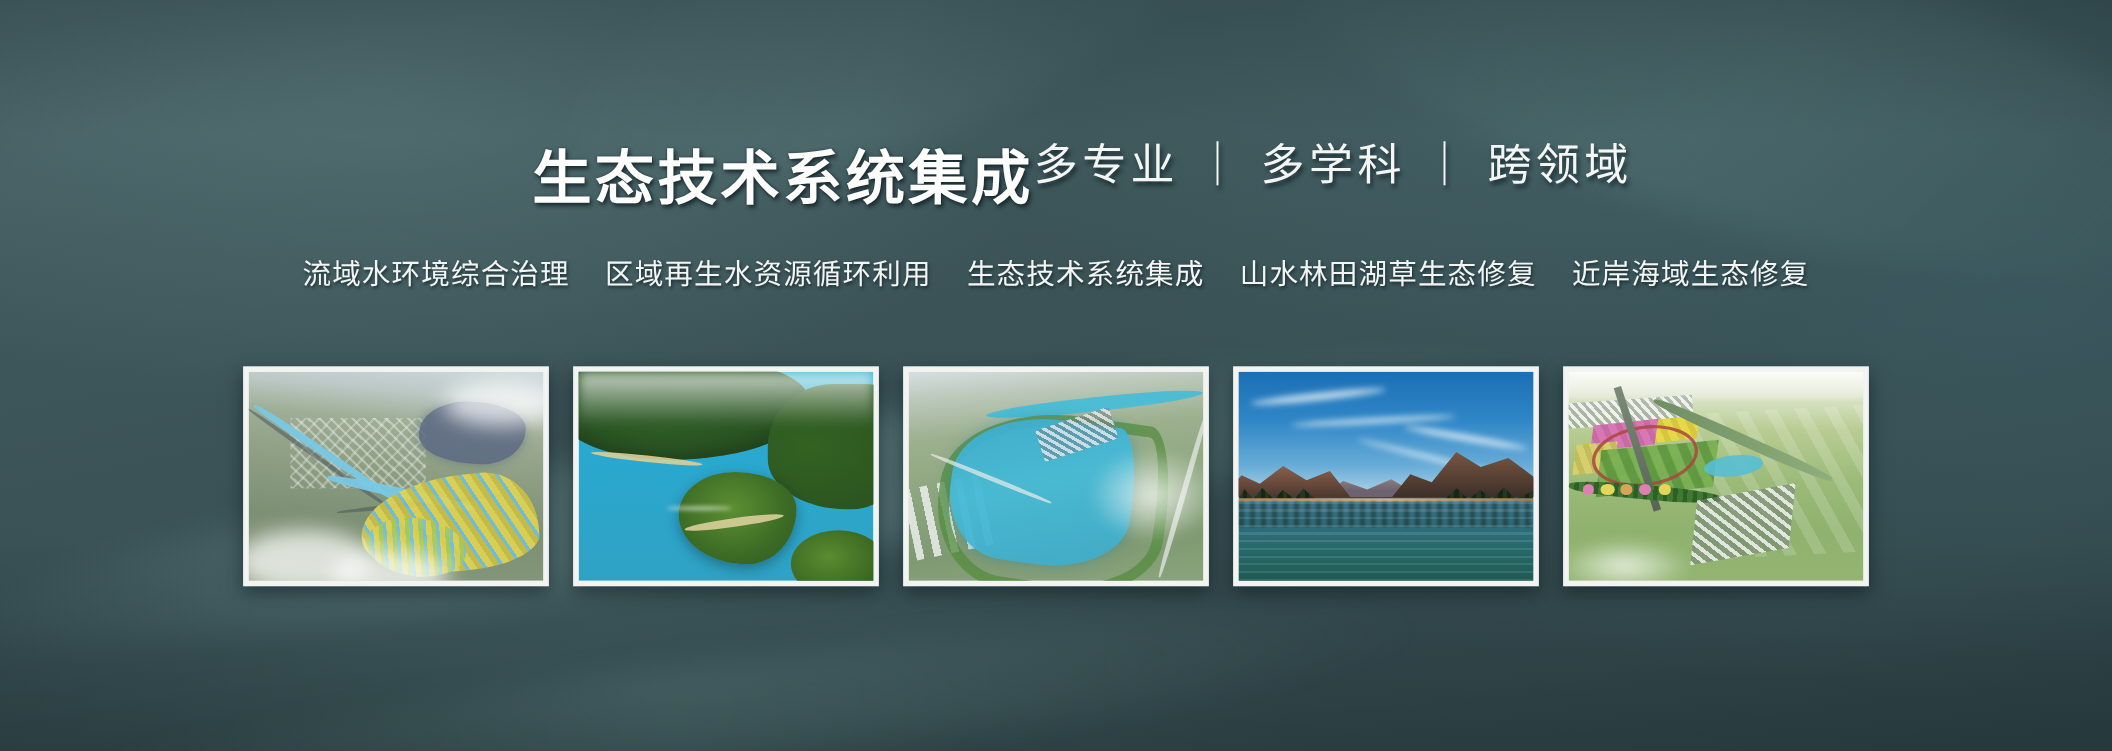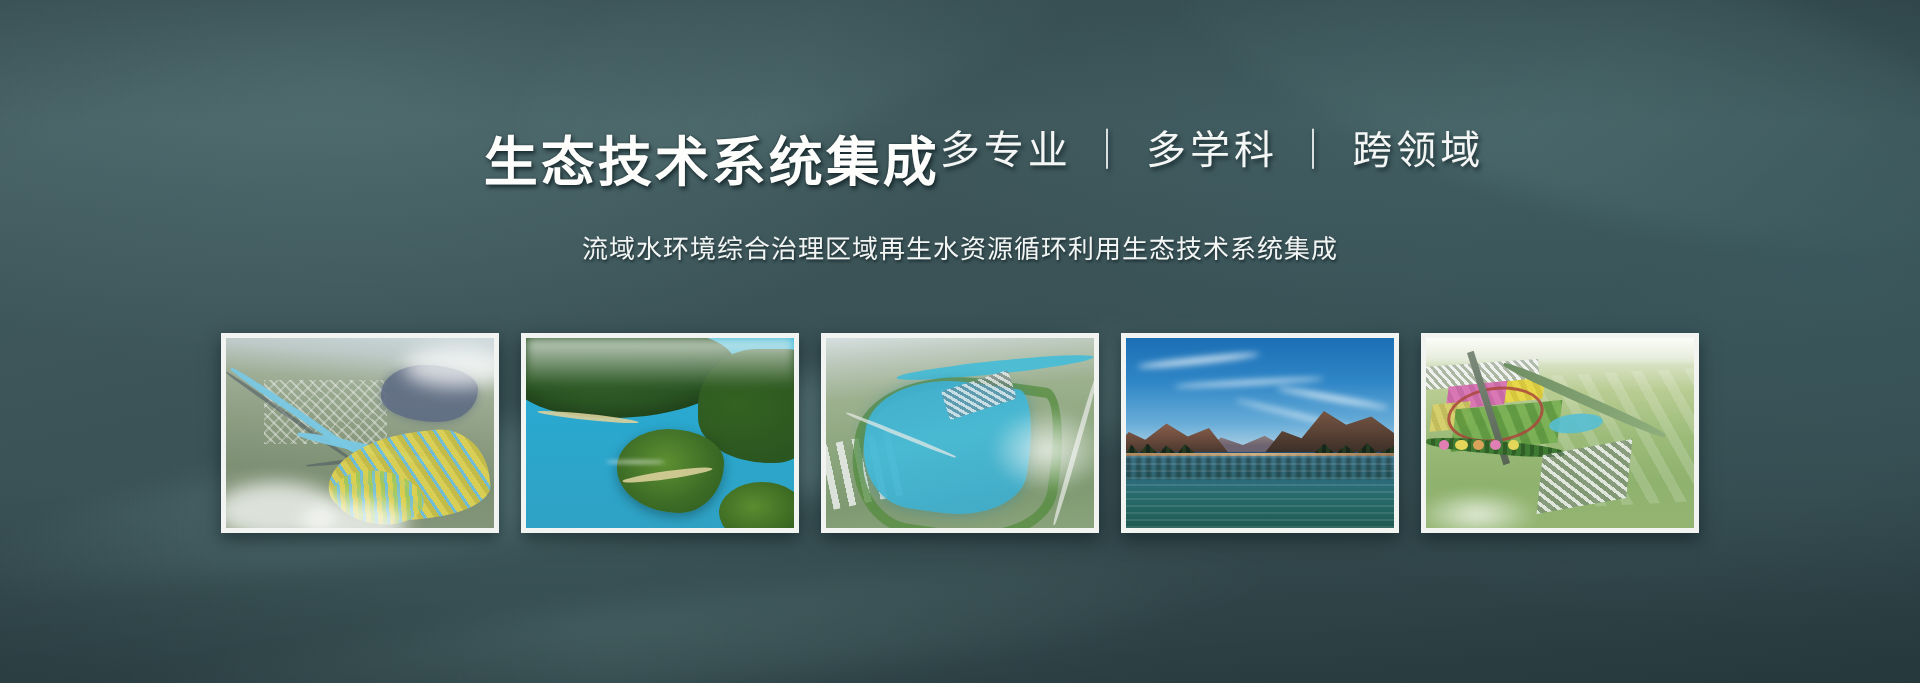--- a/index.html
+++ b/index.html
@@ -107,20 +107,21 @@
   }
 
   .tagline-row {
     position: absolute;
     top: 228px;
     left: 0;
     width: 100%;
     display: flex;
     justify-content: center;
     align-items: center;
+    gap: 32px;
     white-space: nowrap;
   }
   .tagline-item {
     font-size: 26px;
     font-weight: 400;
     letter-spacing: 1px;
     color: #f2f5f3;
     text-shadow: 1px 2px 3px rgba(12,28,32,0.78);
   }
 
@@ -332,20 +333,22 @@
 
     <div class="headline-row">
       <div class="headline-main">生态技术系统集成</div>
       <div class="headline-sub">多专业 ｜ 多学科 ｜ 跨领域</div>
     </div>
 
     <div class="tagline-row">
       <span class="tagline-item">流域水环境综合治理</span>
       <span class="tagline-item">区域再生水资源循环利用</span>
       <span class="tagline-item">生态技术系统集成</span>
+      <span class="tagline-item">山水林田湖草生态修复</span>
+      <span class="tagline-item">近岸海域生态修复</span>
     </div>
 
     <div class="thumb-strip">
 
       <div class="thumb">
         <div class="thumb-inner">
           <div class="art1">
             <div class="urban"></div>
             <div class="lake"></div>
             <div class="road d1"></div>

